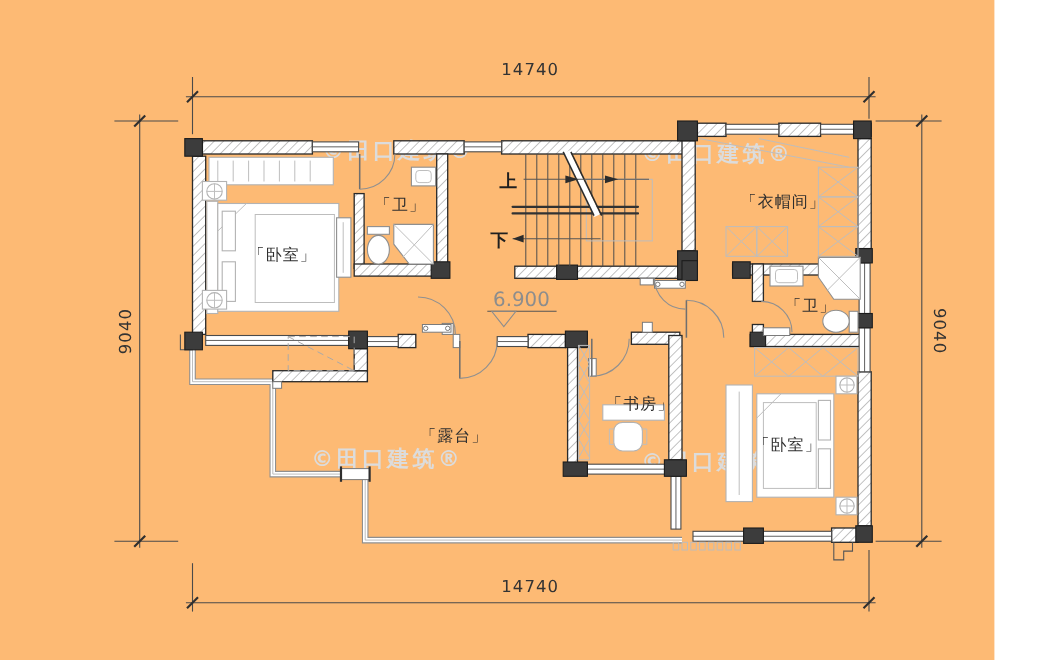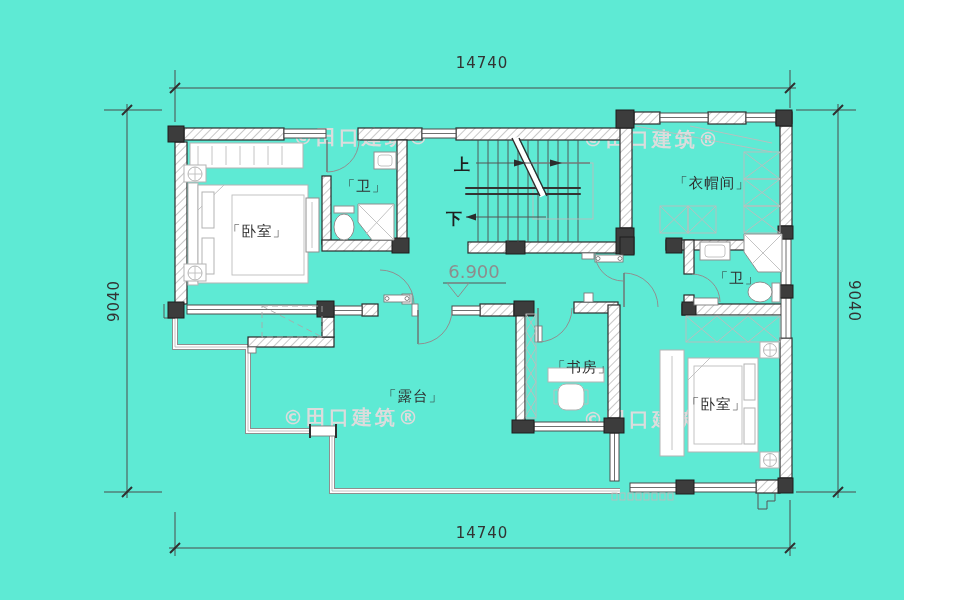--- a/index.html
+++ b/index.html
@@ -1,16 +1,16 @@
 <!DOCTYPE html>
 <html><head>
 <meta charset="utf-8">
 <style>
   html,body{margin:0;padding:0;background:#ffffff;}
-  .canvas{position:relative;width:904px;height:600px;background:#5eead4;overflow:hidden;}
+  .canvas{position:relative;width:904px;height:600px;background:#fdba74;overflow:hidden;}
   svg{display:block;}
   
   .wall{fill:url(#hatch);stroke:#2a2a2a;stroke-width:1.2;}
   .pier{fill:#3c3c3c;stroke:#1c1c1c;stroke-width:1;}
   .win{fill:#fff;stroke:#4a4a4a;stroke-width:1;}
   .winline{stroke:#4a4a4a;stroke-width:0.8;}
   .thin{stroke:#555;stroke-width:1;fill:none;}
   .door{fill:none;stroke:#909090;stroke-width:1;}
   .leaf{stroke:#6f6f6f;stroke-width:1.4;fill:none;}
   .hw{fill:#fff;stroke:#7a7a7a;stroke-width:0.9;}

